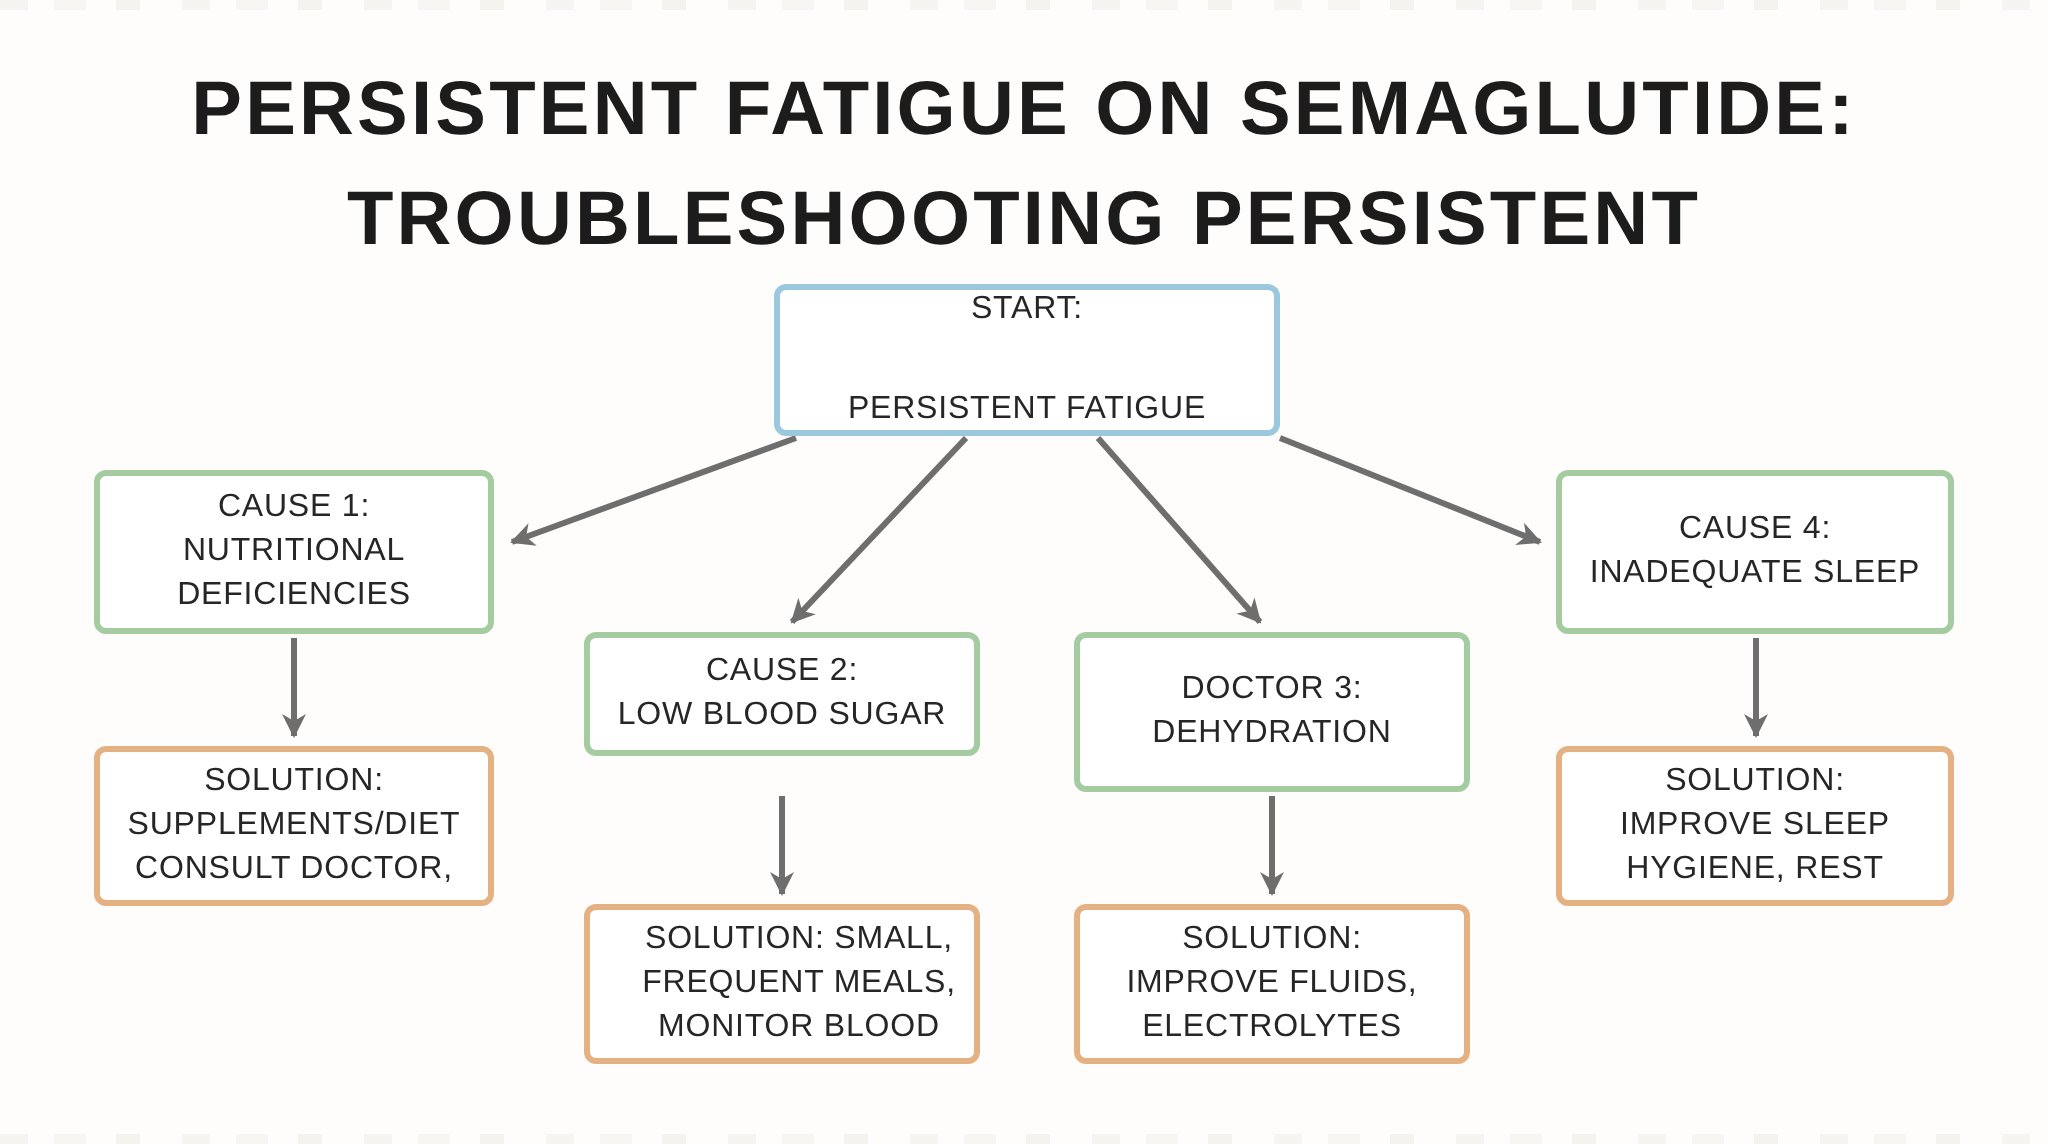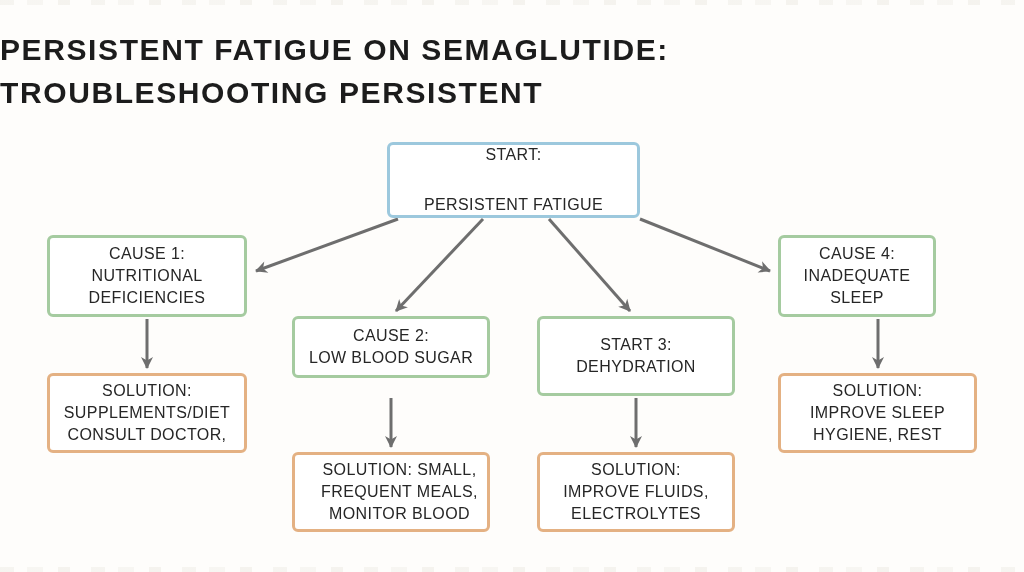--- a/index.html
+++ b/index.html
@@ -23,22 +23,22 @@
       #eae7df 58px 70px, transparent 70px 91px);
   }
   .edge-artifact.top { top: 0; }
   .edge-artifact.bottom { bottom: 0; }
 
   .title {
     position: absolute;
     top: 28px;
     left: 0;
     width: 100%;
-    text-align: left;
-    font-size: 30px;
+    text-align: center;
+    font-size: 38px;
     font-weight: 600;
     letter-spacing: 1.6px;
     color: #1c1c1c;
     line-height: 1.44;
   }
 
   .arrow-layer {
     position: absolute;
     left: 0; top: 0;
     width: 1024px; height: 572px;
@@ -60,21 +60,21 @@
     letter-spacing: 0.4px;
     line-height: 1.38;
   }
   .node.start    { border: 3px solid #9cc8dd; left: 387px; top: 142px; width: 253px; height: 76px; gap: 28px; }
   .node.cause    { border: 3px solid #a5cba0; }
   .node.solution { border: 3px solid #e4b183; }
 
   #cause1 { left: 47px;  top: 235px; width: 200px; height: 82px; }
   #cause2 { left: 292px; top: 316px; width: 198px; height: 62px; }
   #cause3 { left: 537px; top: 316px; width: 198px; height: 80px; }
-  #cause4 { left: 778px; top: 235px; width: 158px; height: 82px; }
+  #cause4 { left: 778px; top: 235px; width: 199px; height: 82px; }
   #sol1   { left: 47px;  top: 373px; width: 200px; height: 80px; }
   #sol2   { left: 292px; top: 452px; width: 198px; height: 80px; padding-left: 17px; }
   #sol3   { left: 537px; top: 452px; width: 198px; height: 80px; }
   #sol4   { left: 778px; top: 373px; width: 199px; height: 80px; }
 </style>
 </head>
 <body>
 
 <div class="stage">
 
@@ -114,21 +114,21 @@
     <div>NUTRITIONAL</div>
     <div>DEFICIENCIES</div>
   </div>
 
   <div class="node cause" id="cause2">
     <div>CAUSE 2:</div>
     <div>LOW BLOOD SUGAR</div>
   </div>
 
   <div class="node cause" id="cause3">
-    <div>START 3:</div>
+    <div>DOCTOR 3:</div>
     <div>DEHYDRATION</div>
   </div>
 
   <div class="node cause" id="cause4">
     <div>CAUSE 4:</div>
     <div>INADEQUATE SLEEP</div>
   </div>
 
   <div class="node solution" id="sol1">
     <div>SOLUTION:</div>

